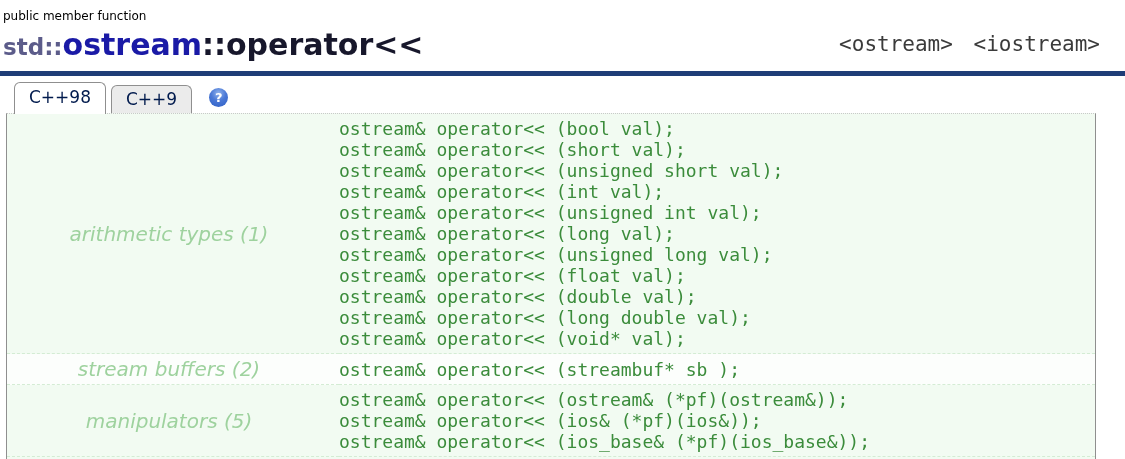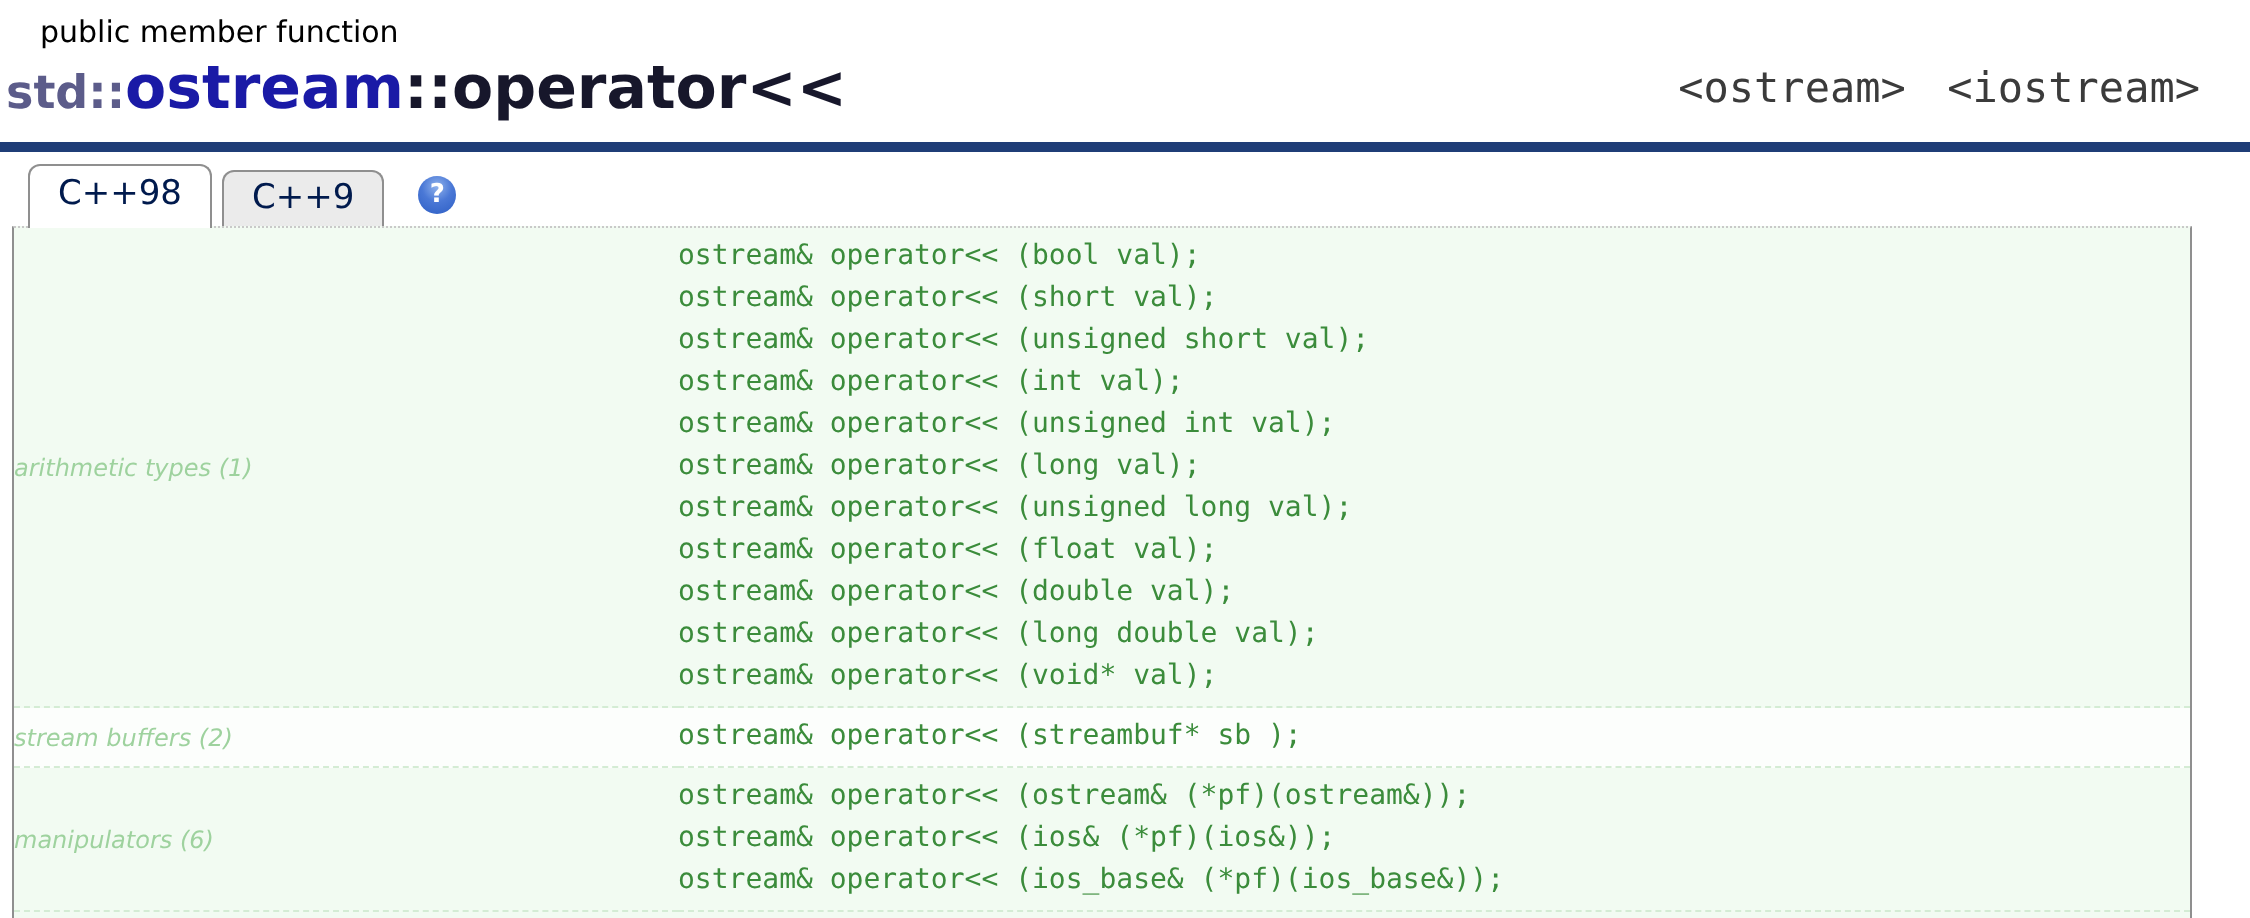--- a/index.html
+++ b/index.html
@@ -3,22 +3,22 @@
 <meta charset="utf-8">
 <style>
   html, body {
     margin: 0; padding: 0;
     width: 1125px; height: 459px;
     background: #ffffff;
     font-family: "DejaVu Sans", "Liberation Sans", sans-serif;
     overflow: hidden;
   }
   .kind {
-    margin: 7px 0 0 20px;
-    font-size: 15px;
+    margin: 7px 0 0 3px;
+    font-size: 12px;
     line-height: 18px;
     color: #000000;
   }
   .title-row {
     position: relative;
     margin: 1px 0 0 3px;
     height: 40px;
   }
   .page-title {
     margin: 0;
@@ -104,31 +104,31 @@
   table.decl {
     border-collapse: collapse;
     width: 100%;
   }
   table.decl tr { background: #f2fbf2; }
   table.decl tr.alt { background: #fcfefc; margin-top: 37px; }
   table.decl tr + tr td { border-top: 1px dashed #d4ecd4; }
   table.decl tr:last-child td { border-bottom: 1px dashed #d4ecd4; }
   td.lbl {
     width: 324px;
-    text-align: left;
+    text-align: center;
     padding: 3px 8px 3px 0;
     font-style: italic;
-    font-size: 12px;
+    font-size: 20px;
     color: #9ed29e;
     vertical-align: middle;
     white-space: nowrap;
   }
   td.code {
     font-family: "DejaVu Sans Mono", "Liberation Mono", monospace;
-    font-size: 14px;
+    font-size: 18px;
     color: #3b8c3b;
     padding: 4px 0;
     vertical-align: middle;
   }
   .code-line {
     line-height: 21px;
     white-space: pre;
   }
 </style>
 </head>
@@ -171,21 +171,21 @@
         <div class="code-line">ostream&amp; operator&lt;&lt; (void* val);</div>
       </td>
     </tr>
     <tr class="alt">
       <td class="lbl">stream buffers (2)</td>
       <td class="code">
         <div class="code-line">ostream&amp; operator&lt;&lt; (streambuf* sb );</div>
       </td>
     </tr>
     <tr>
-      <td class="lbl">manipulators (6)</td>
+      <td class="lbl">manipulators (5)</td>
       <td class="code">
         <div class="code-line">ostream&amp; operator&lt;&lt; (ostream&amp; (*pf)(ostream&amp;));</div>
         <div class="code-line">ostream&amp; operator&lt;&lt; (ios&amp; (*pf)(ios&amp;));</div>
         <div class="code-line">ostream&amp; operator&lt;&lt; (ios_base&amp; (*pf)(ios_base&amp;));</div>
       </td>
     </tr>
   </tbody>
     </table>
 </div>
 

